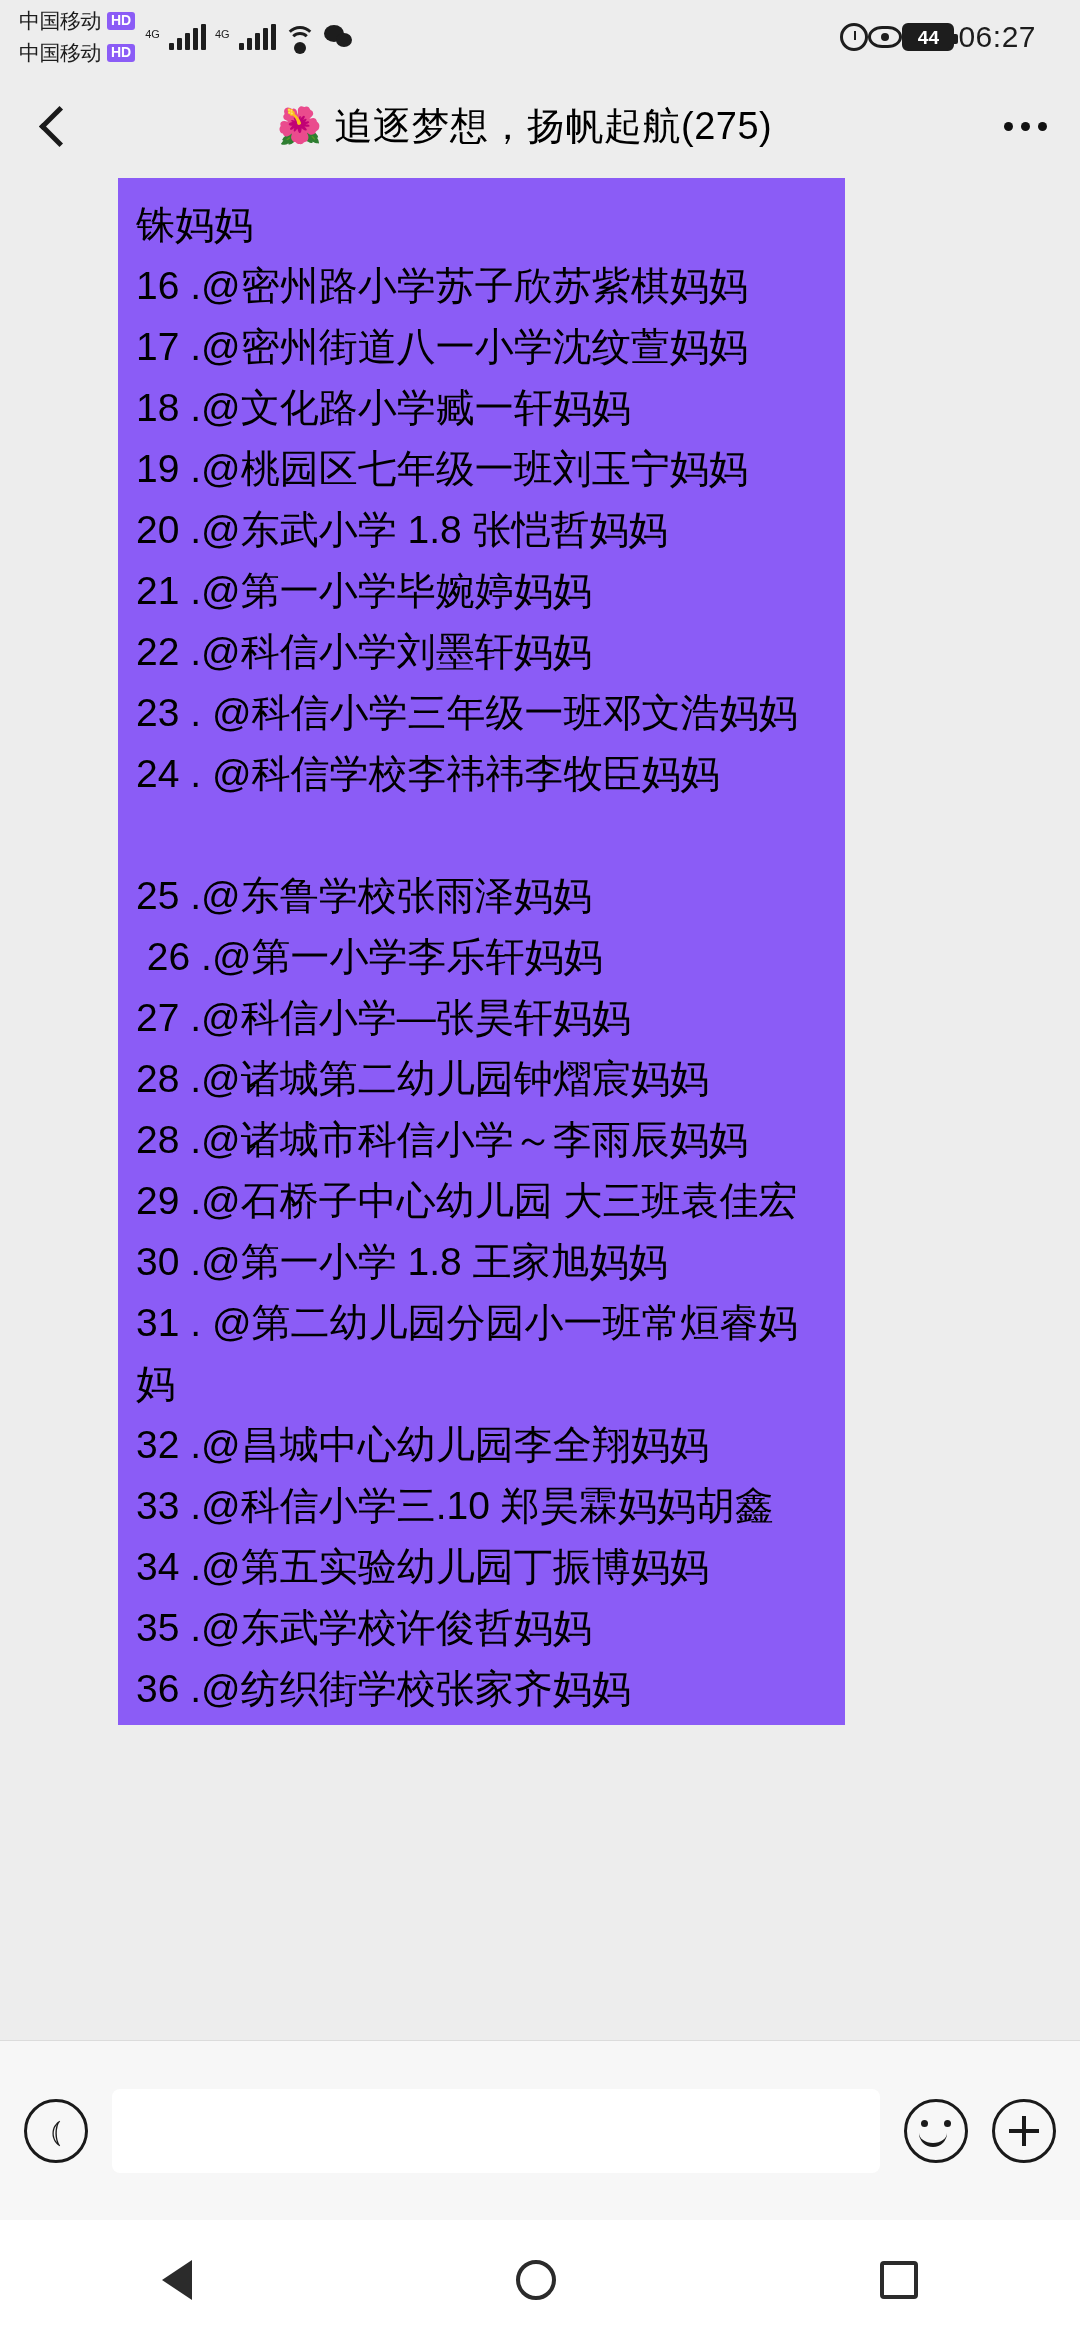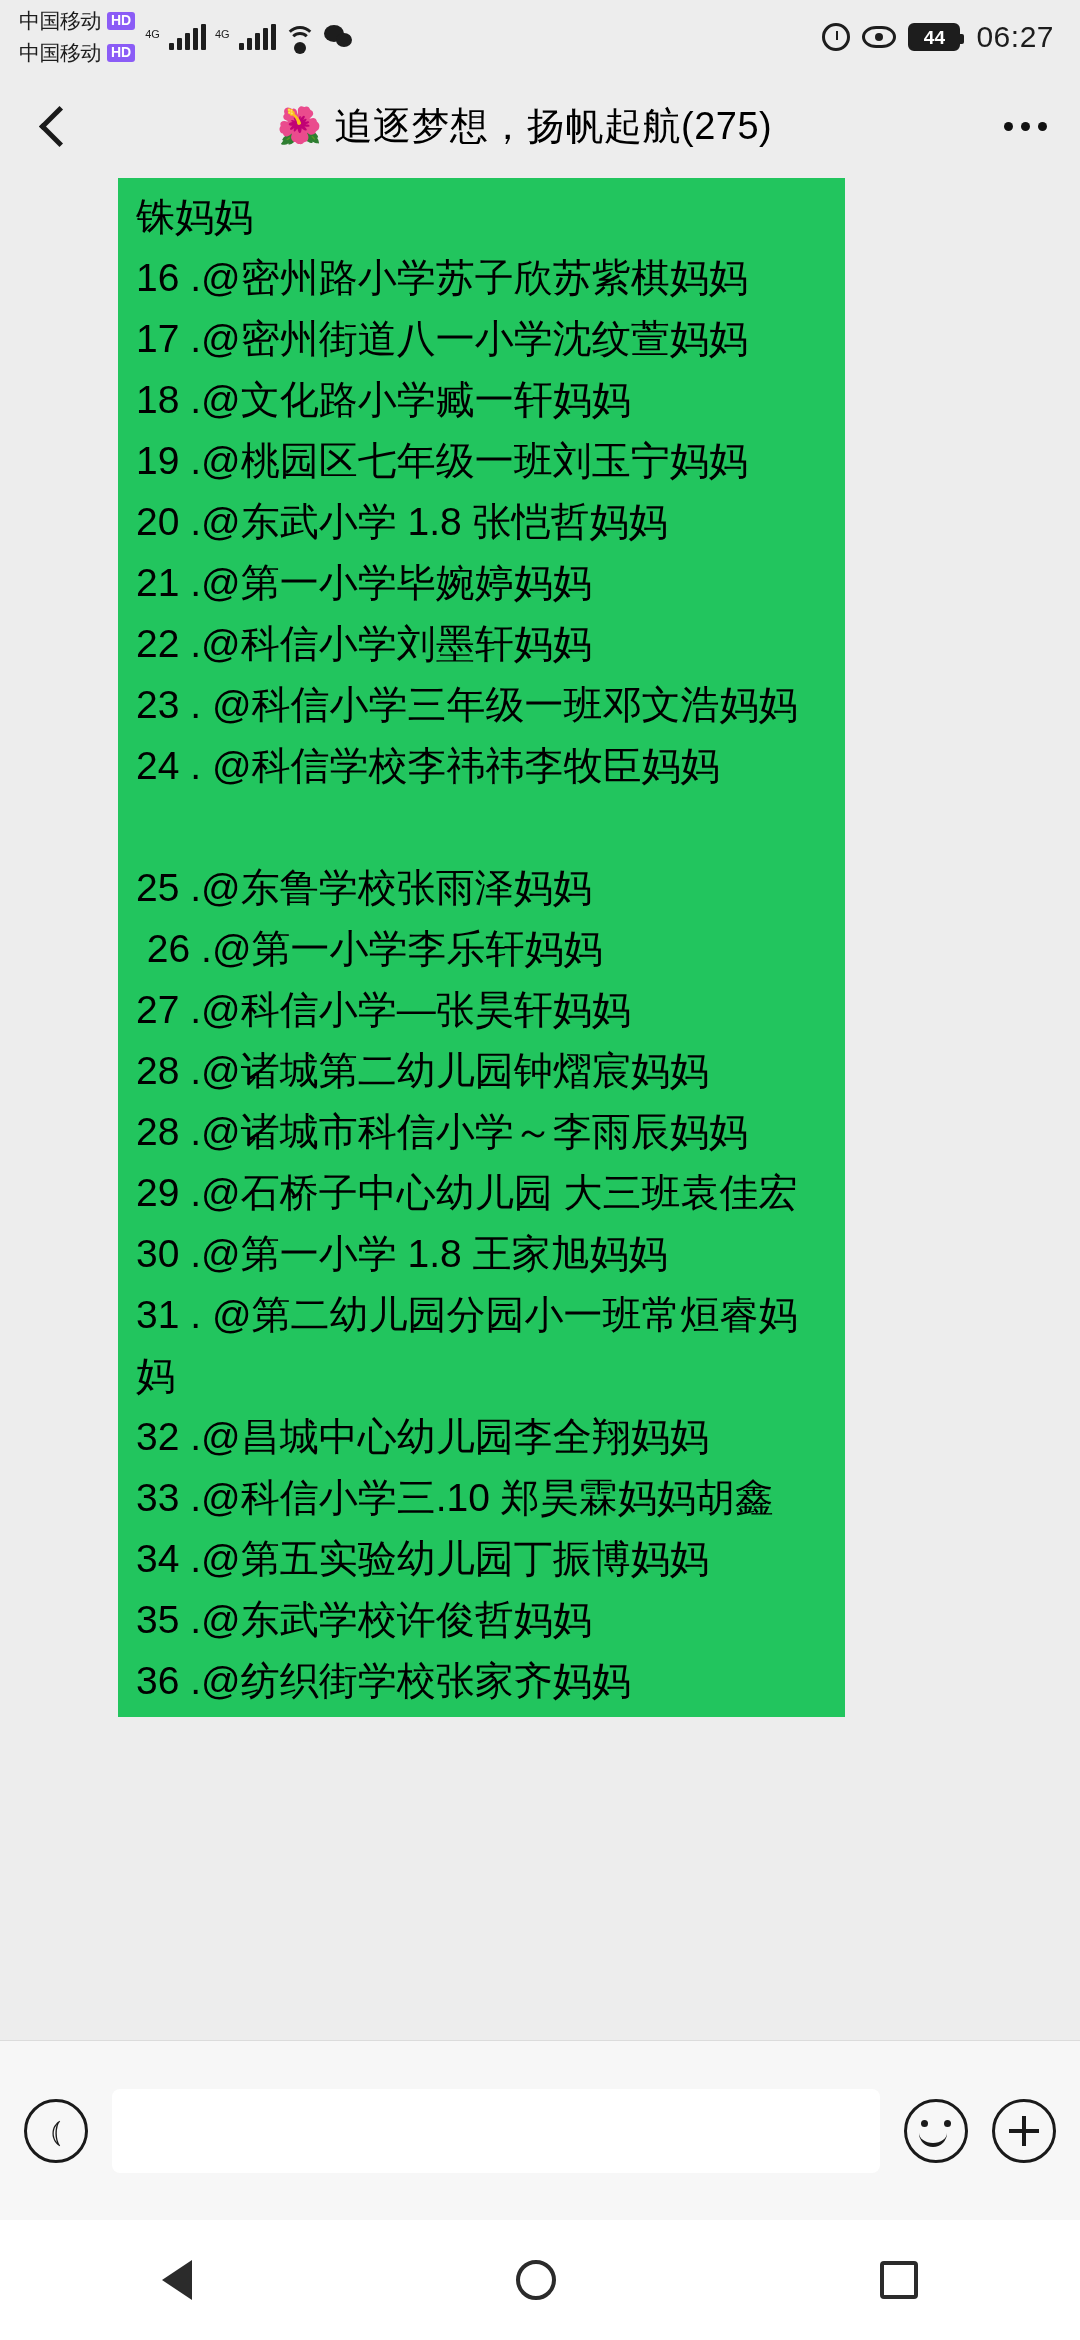--- a/index.html
+++ b/index.html
@@ -116,26 +116,25 @@
   .wechat-icon .b1, .wechat-icon .b2 {
     position: absolute;
     background: #1d1d1d;
     border-radius: 50%;
   }
   .wechat-icon .b1 { width: 20px; height: 17px; left: 0; top: 1px; }
   .wechat-icon .b2 { width: 16px; height: 14px; left: 12px; top: 9px; }
 
   .sb-right {
     position: absolute;
-    right: 26px;
+    right: 44px;
     top: 0;
     height: 74px;
     display: flex;
     align-items: center;
-    gap: 12px;
   }
   .icon-alarm {
     width: 28px; height: 28px;
     border: 3px solid #1d1d1d;
     border-radius: 50%;
     position: relative;
     box-sizing: border-box;
   }
   .icon-alarm::after {
     content: "";
@@ -261,22 +260,22 @@
     right: 0;
     bottom: 300px;
     background: #ededed;
     overflow: hidden;
   }
   .msg-bubble {
     position: absolute;
     top: 0;
     left: 118px;
     width: 727px;
-    background: #22c55e;
-    padding: 8px 0 6px 0;
+    background: #8b5cf6;
+    padding: 16px 0 6px 0;
     box-sizing: border-box;
   }
   .msg-lines {
     font-size: 39px;
     line-height: 61px;
     color: #000;
     padding: 0 18px;
     white-space: pre-wrap;
     word-break: break-all;
     font-family: "Liberation Sans", "DejaVu Sans", sans-serif;

